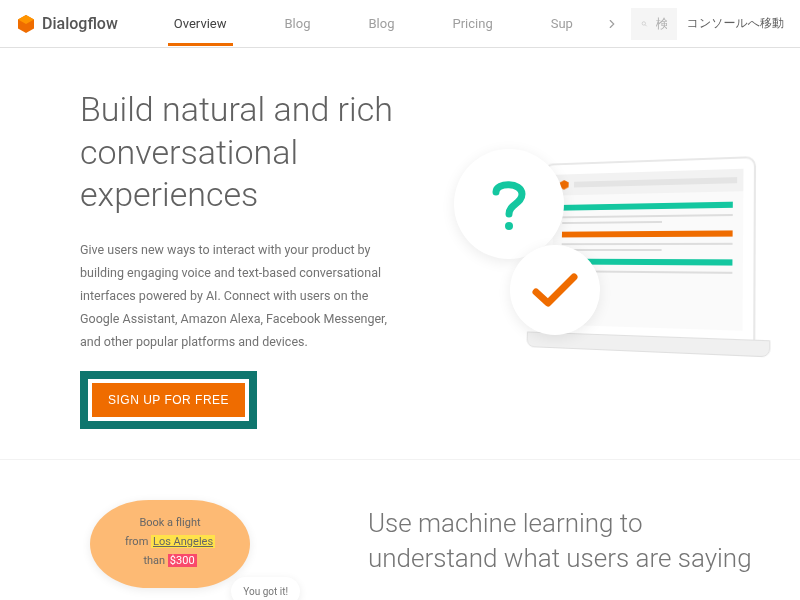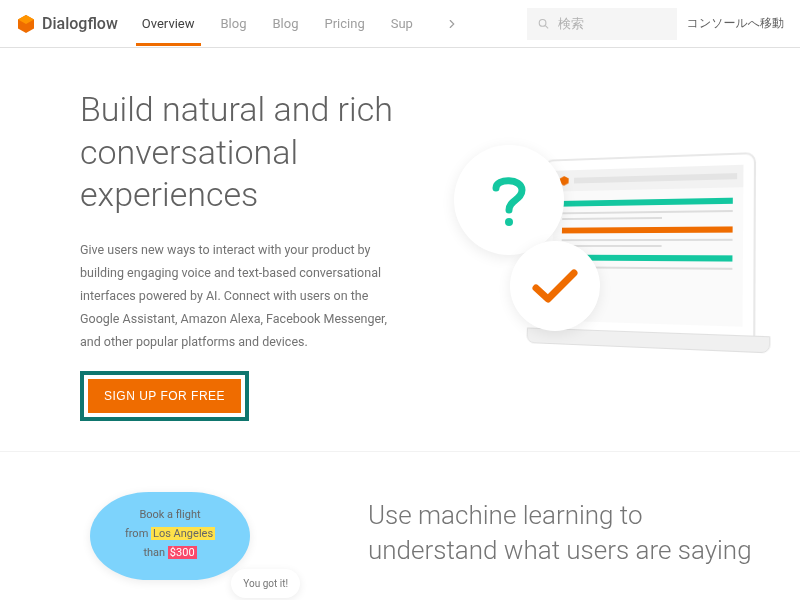--- a/index.html
+++ b/index.html
@@ -36,20 +36,21 @@
     align-items: center;
     gap: 26px;
     flex: 0 0 auto;
   }
   .nav-item {
     font-size: 13px;
     color: #9e9e9e;
     cursor: pointer;
     position: relative;
     padding: 14px 0;
+    margin-left: 32px;
   }
   .nav-item.active {
     color: #424242;
   }
   .nav-item.active::after {
     content: "";
     position: absolute;
     left: -6px; right: -6px;
     bottom: -1px;
     height: 3px;
@@ -106,21 +107,21 @@
     margin-bottom: 22px;
   }
   .hero-desc {
     font-size: 12.5px;
     color: #737373;
     line-height: 1.85;
     margin-bottom: 18px;
   }
   .cta-wrap {
     display: inline-block;
-    border: 4px solid #0f766e;
+    border: 8px solid #0f766e;
     padding: 4px;
   }
   .cta-btn {
     background: #ef6c00;
     color: #fff;
     border: none;
     font-size: 12px;
     font-weight: 500;
     letter-spacing: 0.5px;
     padding: 10px 16px;
@@ -136,31 +137,31 @@
 
   
   .section2 {
     display: flex;
     padding: 40px 40px 0 80px;
     gap: 60px;
     border-top: 1px solid #f2f2f2;
   }
   .flight-bubble {
     width: 160px;
-    background: #7dd3fc;
+    background: #fdba74;
     border-radius: 80px / 60px;
     box-shadow: 0 2px 10px rgba(0,0,0,0.08);
     padding: 14px 18px 18px;
     text-align: center;
     font-size: 11px;
     color: #666;
     line-height: 1.7;
     position: relative;
   }
-  .hl-yellow { background: #ffe24a; padding: 0 2px; }
+  .hl-yellow { background: #ffe24a; padding: 0 2px; text-decoration: underline; }
   .hl-green { background: #14c7a0; color: #fff; padding: 0 2px; }
   .hl-pink { background: #f94a6b; color: #fff; padding: 0 2px; }
   .section2-right {
     flex: 1;
   }
   .section2-title {
     font-size: 26px;
     font-weight: 300;
     color: #757575;
     line-height: 1.35;

